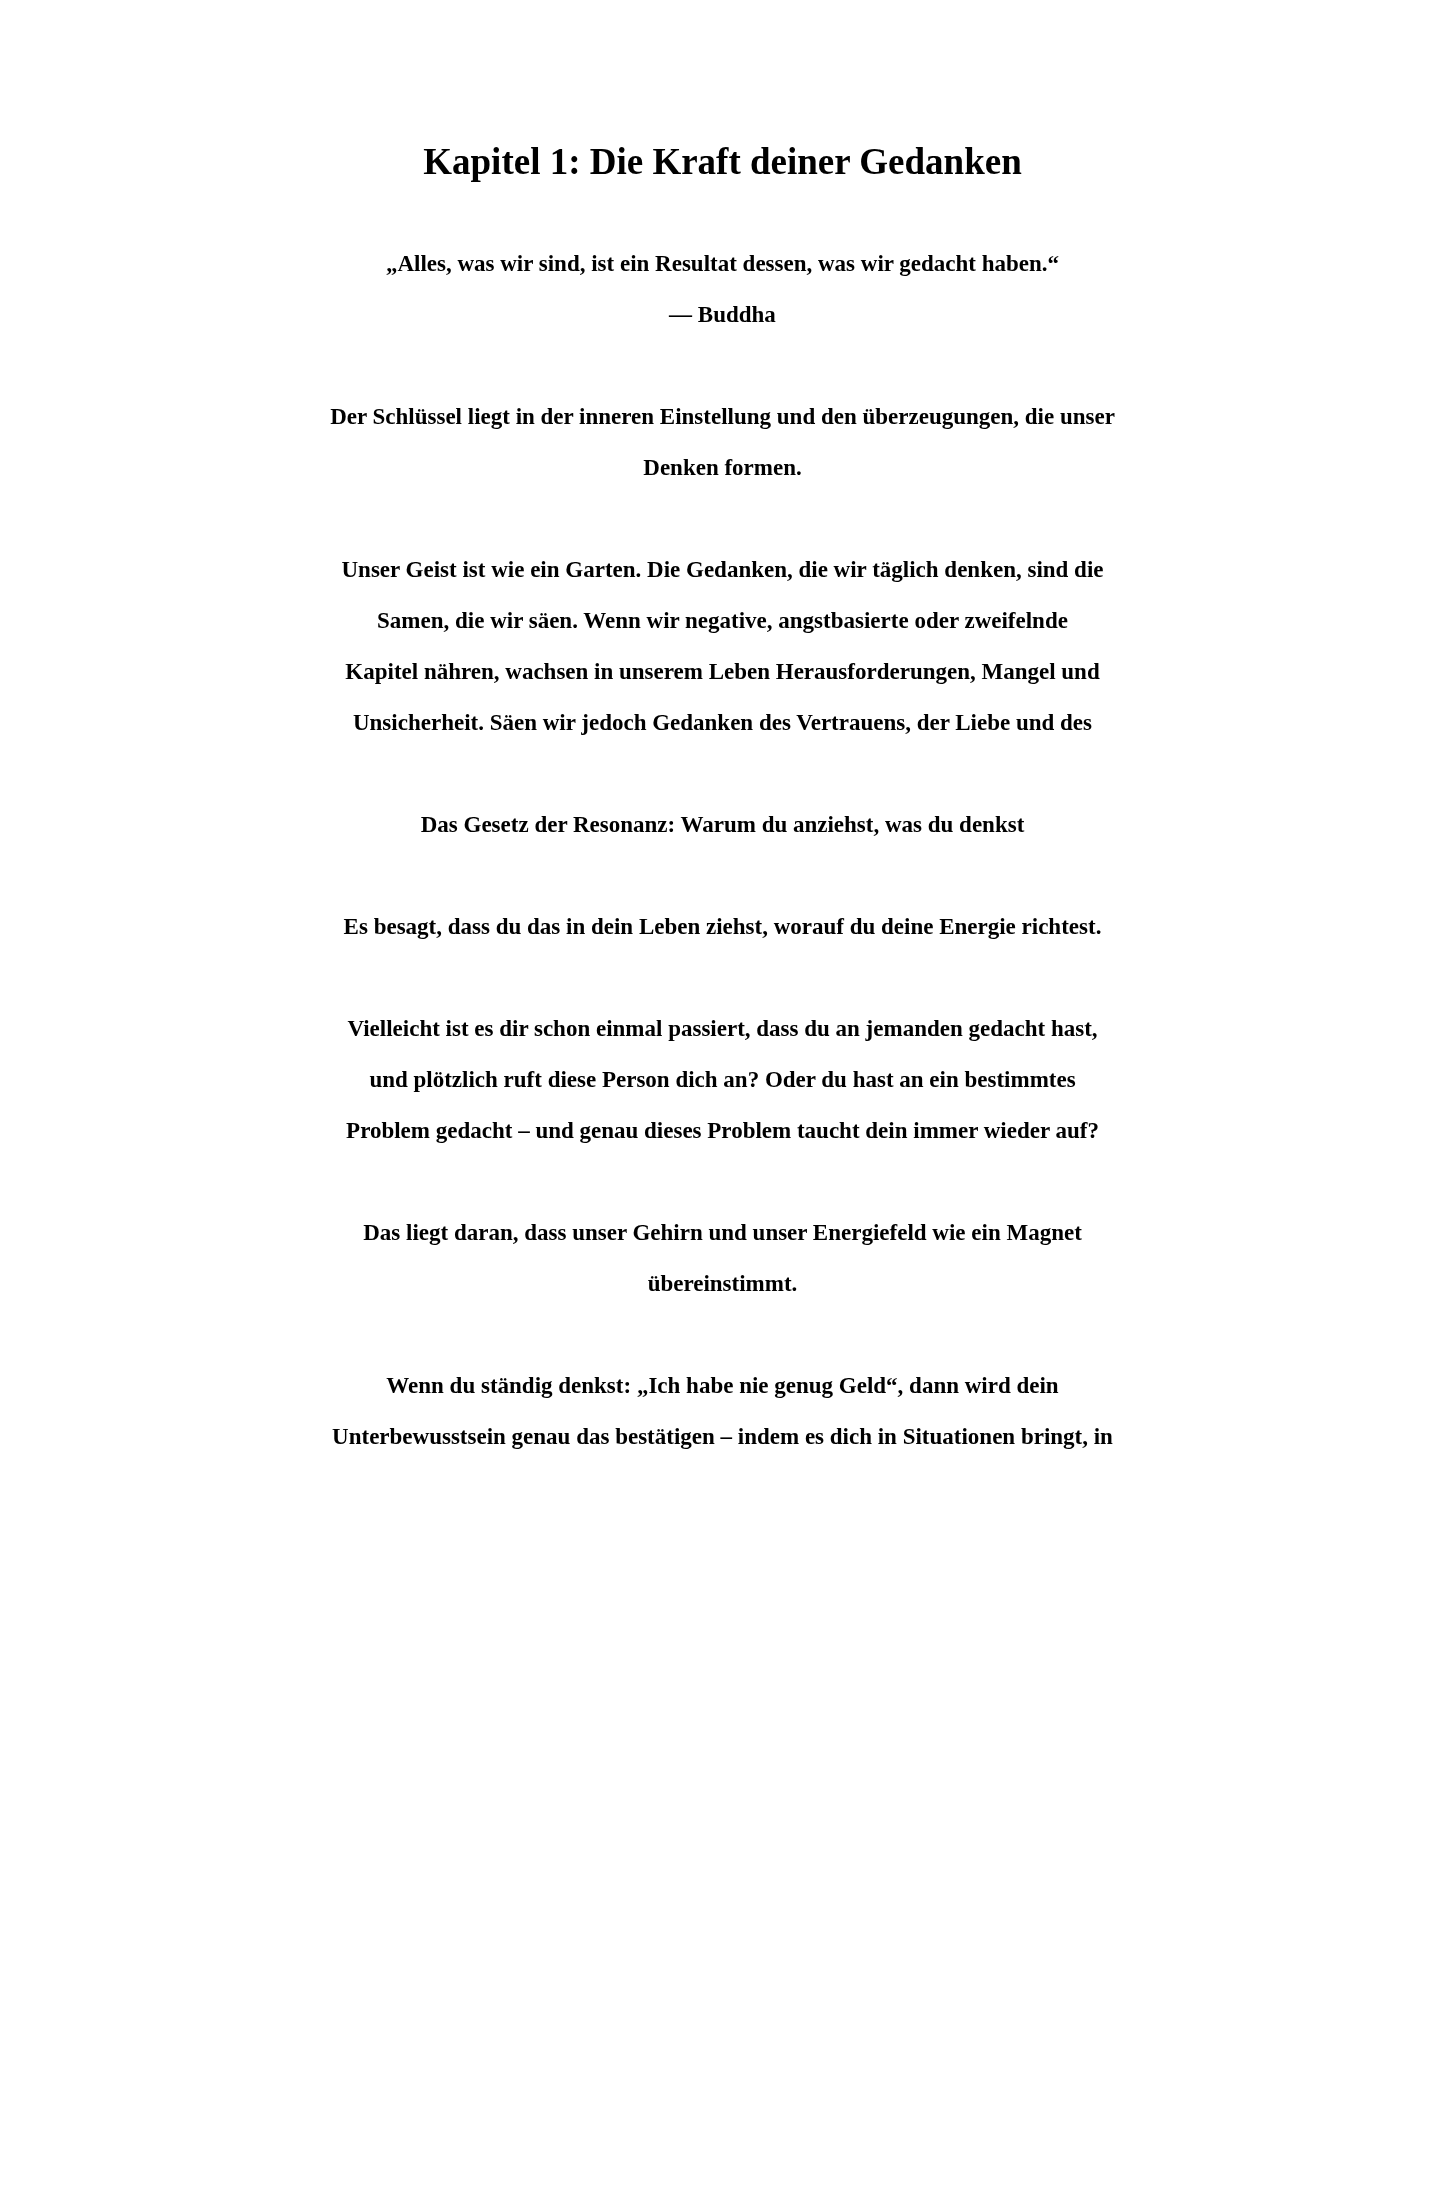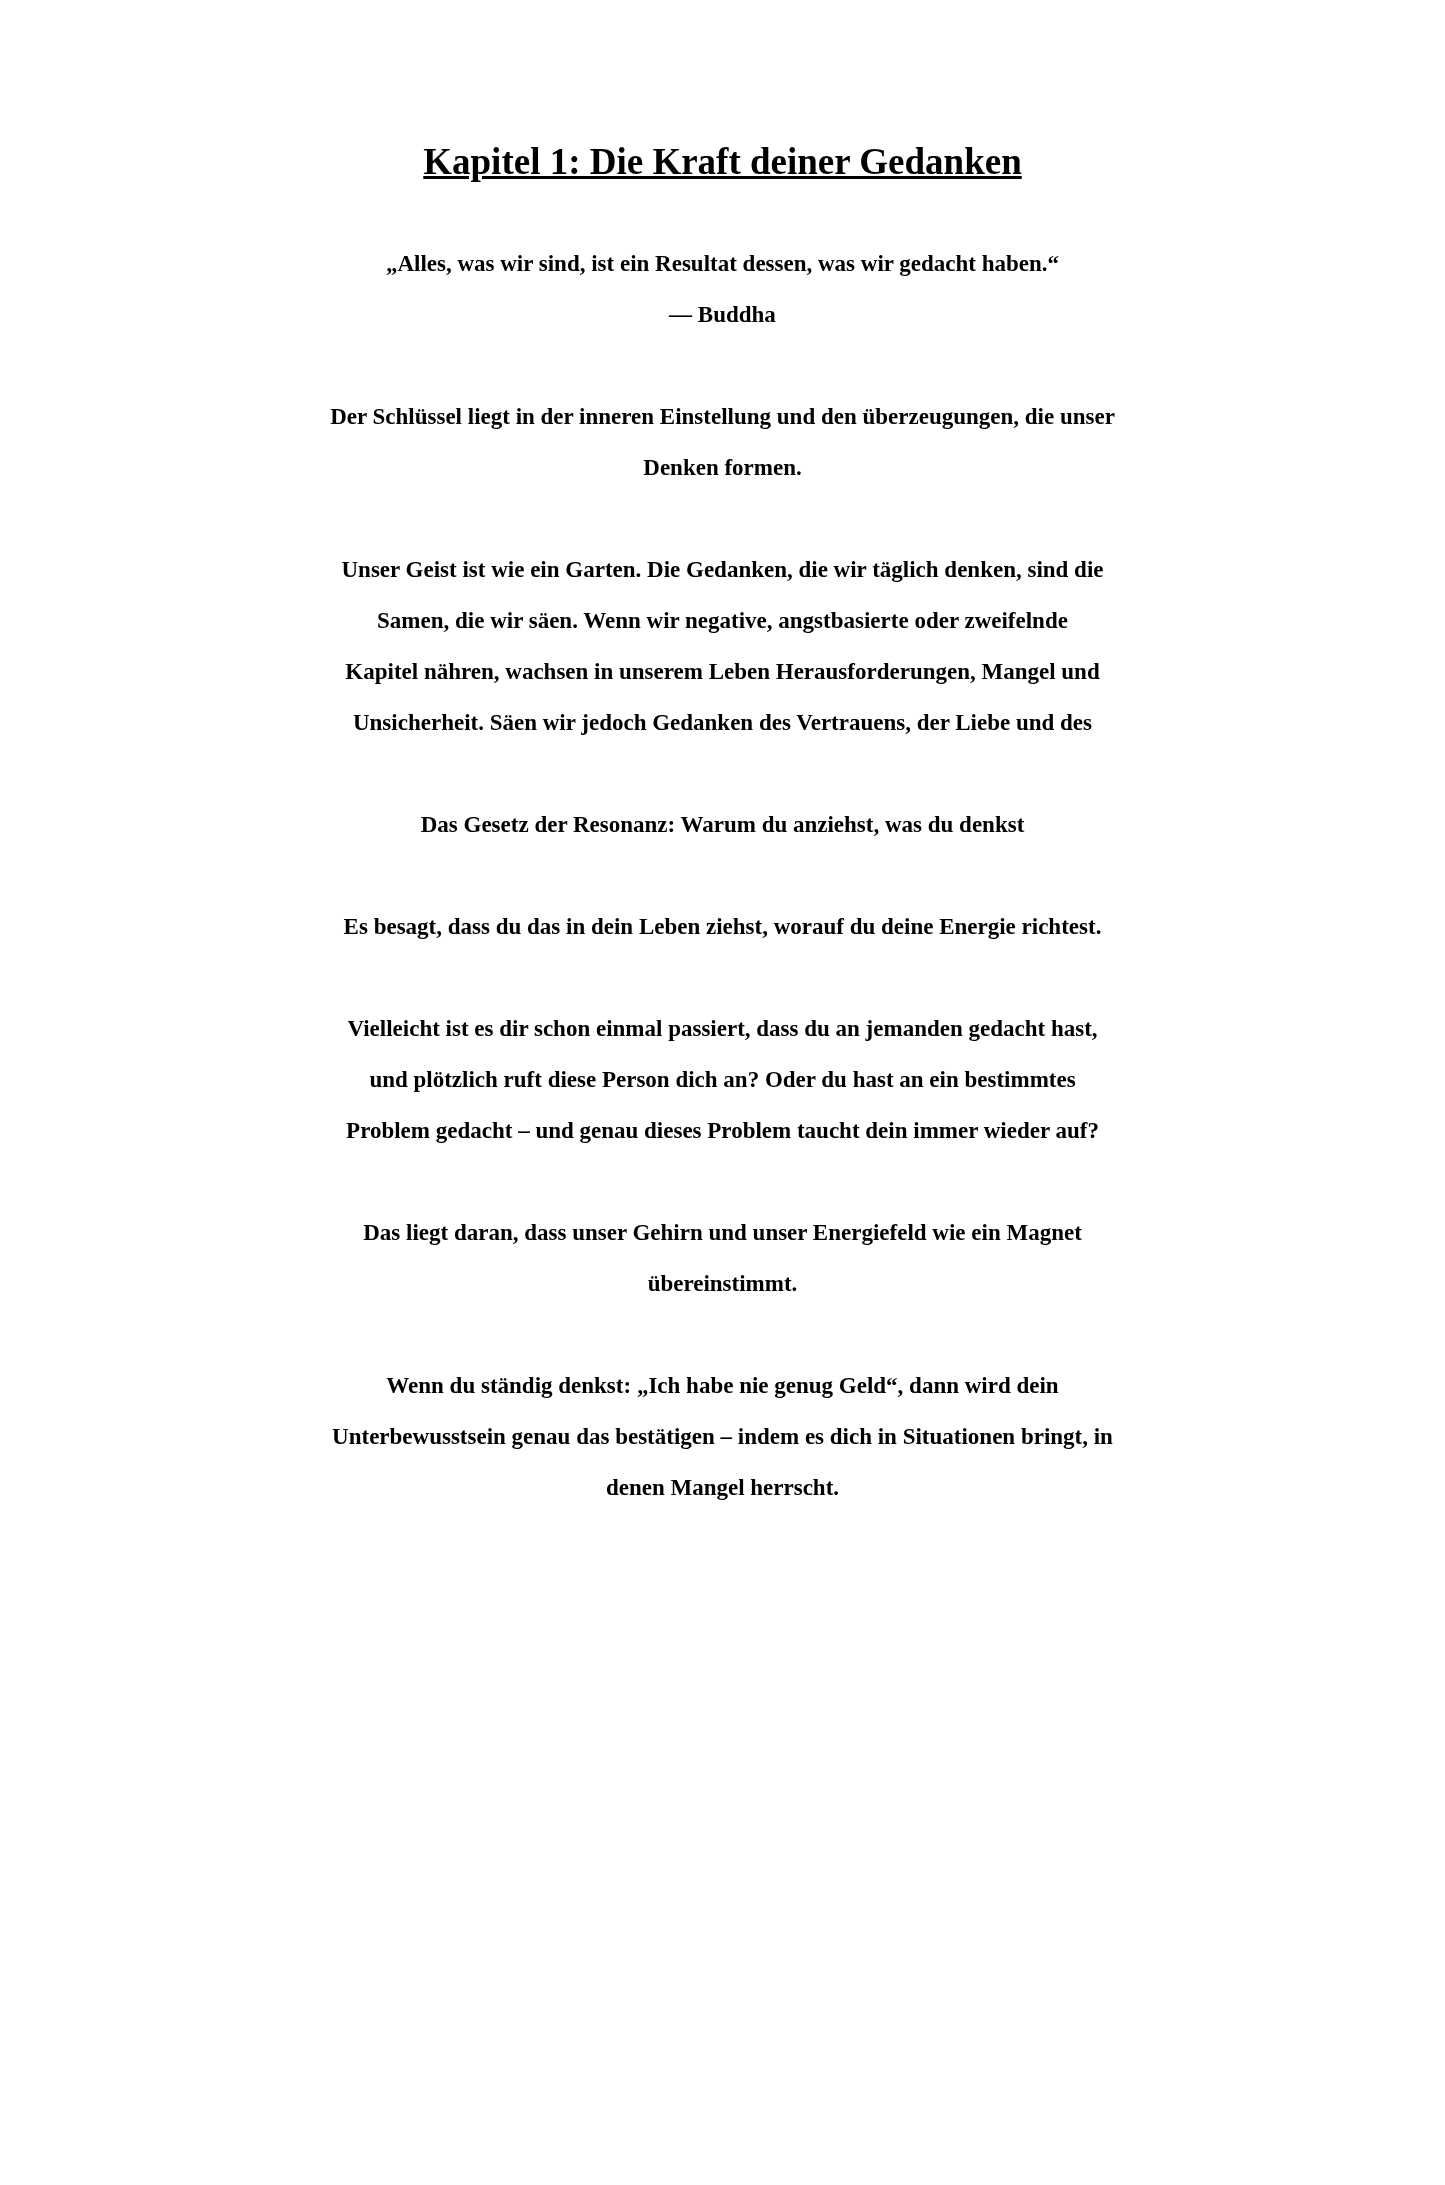--- a/index.html
+++ b/index.html
@@ -33,21 +33,20 @@
     white-space: nowrap;
     font-weight: bold;
   }
   .title .line {
     font-size: 37px;
     font-weight: bold;
   }
   h1.block {
     margin-top: 0;
     padding: 0;
-    text-decoration: underline;
   }
 </style>
 </head>
 <body>
 
 <div class="page">
 
   <h1 class="block title">
     <span class="line">Kapitel 1: Die Kraft deiner Gedanken</span>
   </h1>
@@ -85,16 +84,15 @@
   </div>
 
   <div class="block">
     <span class="line">Das liegt daran, dass unser Gehirn und unser Energiefeld wie ein Magnet</span>
     <span class="line">übereinstimmt.</span>
   </div>
 
   <div class="block">
     <span class="line">Wenn du ständig denkst: „Ich habe nie genug Geld“, dann wird dein</span>
     <span class="line">Unterbewusstsein genau das bestätigen – indem es dich in Situationen bringt, in</span>
-    <span class="line">denen Mangel herrscht.</span>
   </div>
 
 </div>
 
 </body></html>

